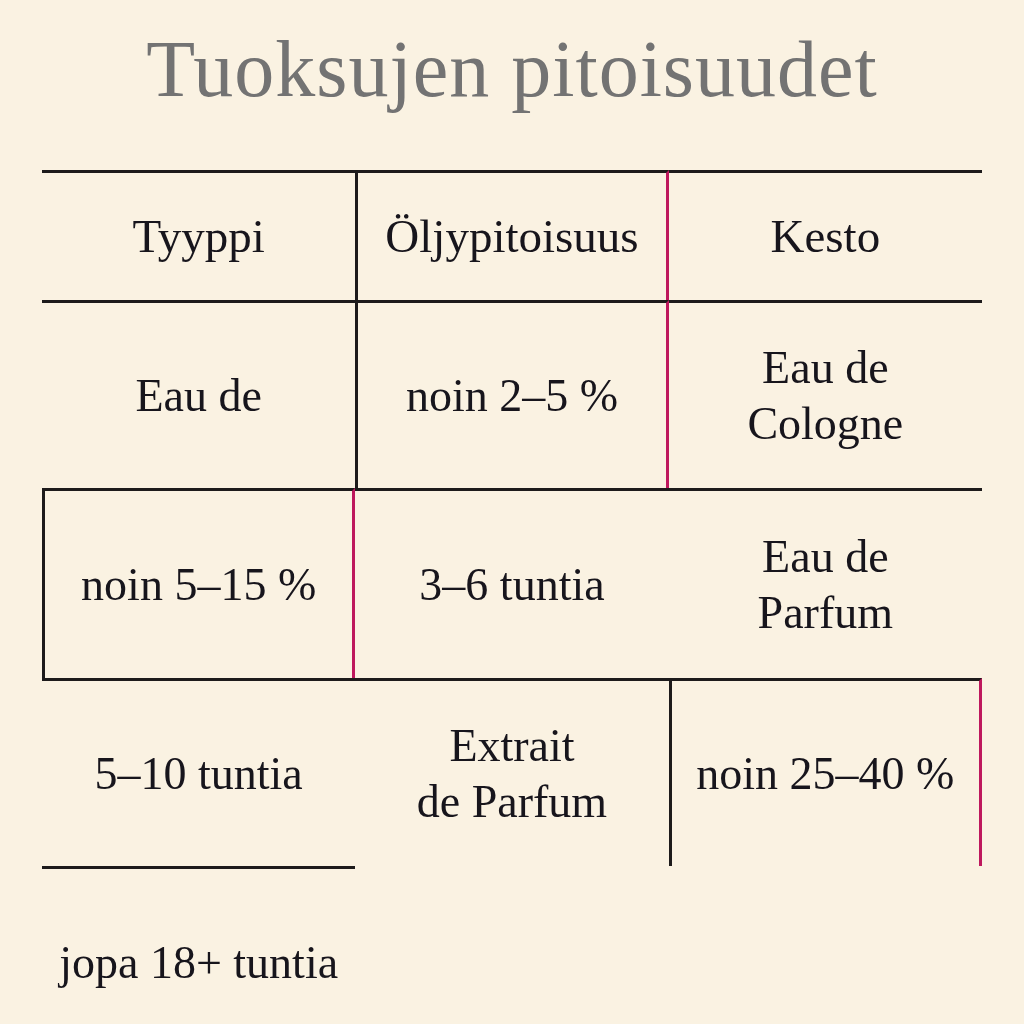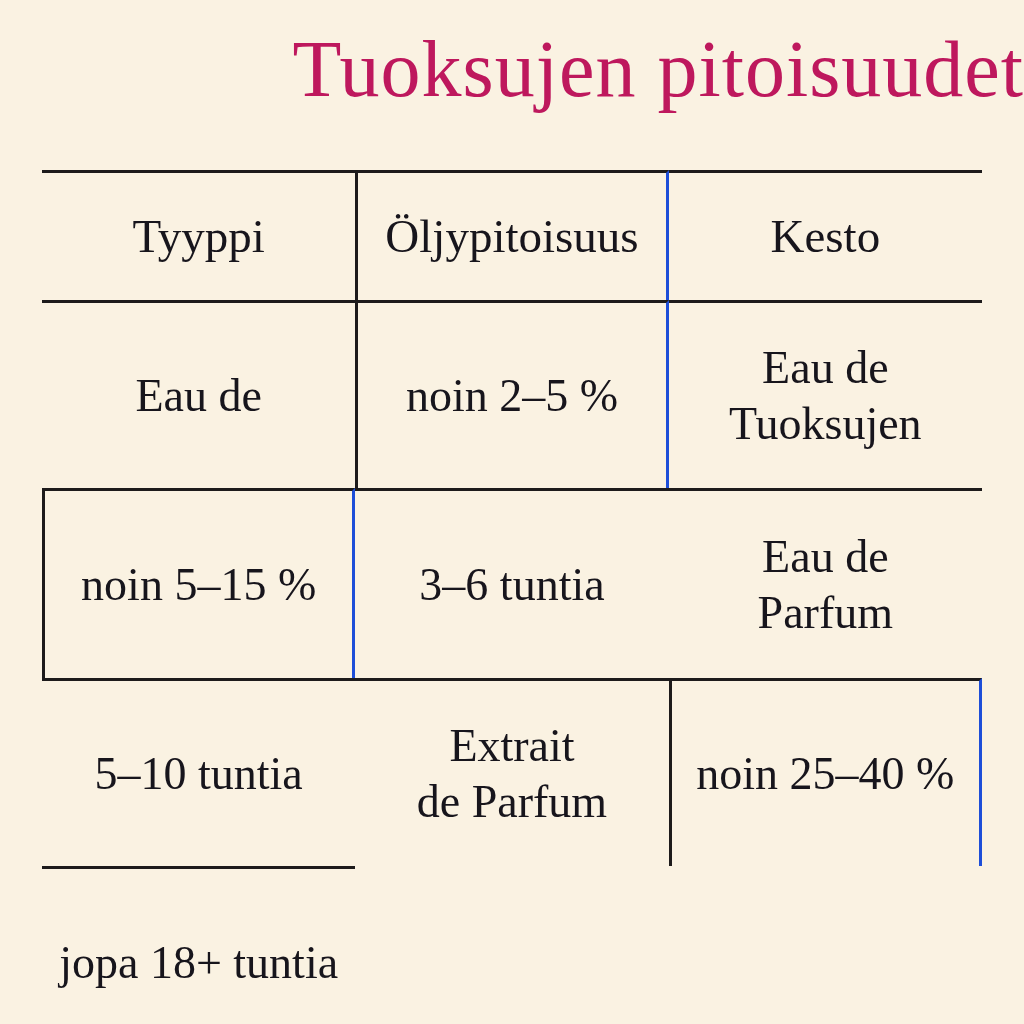--- a/index.html
+++ b/index.html
@@ -14,25 +14,25 @@
     overflow: hidden;
     font-family: "Liberation Serif", "DejaVu Serif", serif;
     color: #17151C;
   }
   .page-title {
     position: absolute;
     top: 24px;
     left: 0;
     width: 1024px;
     margin: 0;
-    text-align: right;
+    text-align: center;
     font-size: 80px;
     font-weight: 500;
     letter-spacing: 1px;
-    color: #be185d;
+    color: #737373;
   }
   .fragrance-table {
     position: absolute;
     left: 42px;
     top: 170px;
     width: 940px;
     height: 854px;
     display: grid;
     grid-template-columns: 1fr 1fr 1fr;
     grid-template-rows: 130px 188px 190px 188px 190px;
@@ -45,21 +45,21 @@
     justify-content: center;
     text-align: center;
     border-top: 3px solid #1D1B1B;
     font-size: 46px;
     line-height: 1.2;
     padding: 0 6px;
     box-sizing: border-box;
   }
   .col-mid {
     border-left: 3px solid #1D1B1B;
-    border-right: 3px solid #1d4ed8;
+    border-right: 3px solid #be185d;
   }
   .header-cell {
     font-size: 47px;
     justify-content: center;
   }
 </style>
 </head>
 <body>
 
 <h1 class="page-title">Tuoksujen pitoisuudet</h1>
@@ -78,21 +78,21 @@
 
   <div class="cell">
     <span>Eau de</span>
   </div>
   <div class="cell col-mid">
     <span>noin 2–5 %</span>
   </div>
 
   <div class="cell">
     <span>Eau de</span>
-    <span>Tuoksujen</span>
+    <span>Cologne</span>
   </div>
   <div class="cell col-mid">
     <span>noin 5–15 %</span>
   </div>
   <div class="cell">
     <span>3–6 tuntia</span>
   </div>
 
   <div class="cell">
     <span>Eau de</span>

